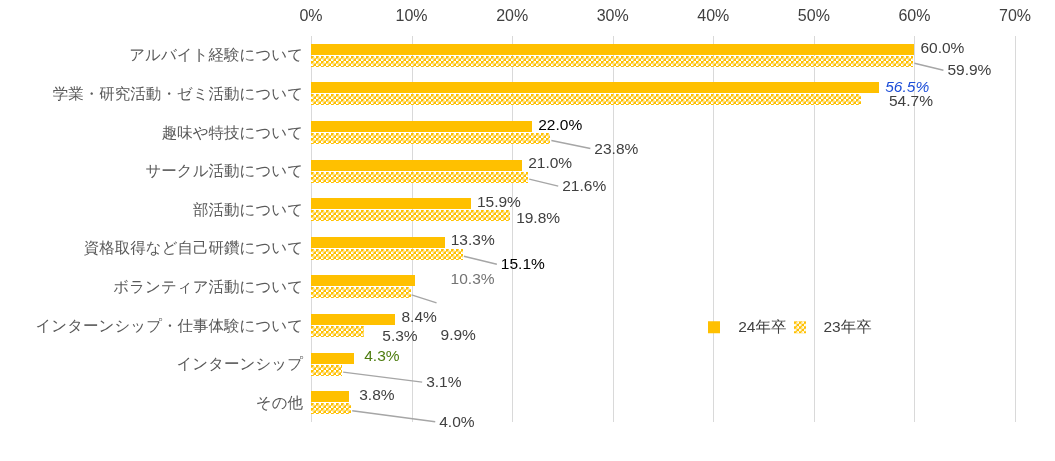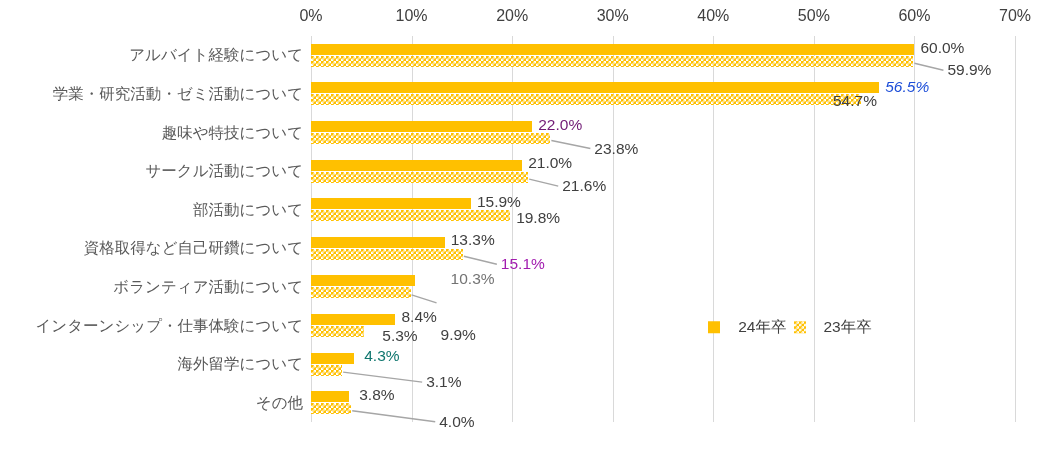--- a/index.html
+++ b/index.html
@@ -162,21 +162,21 @@
 
   <div class="cat-labels">
       <div class="cat-label" style="top: 19.3px; color: rgb(89, 89, 89);">アルバイト経験について</div>
       <div class="cat-label" style="top: 57.9px; color: rgb(89, 89, 89);">学業・研究活動・ゼミ活動について</div>
       <div class="cat-label" style="top: 96.5px; color: rgb(89, 89, 89);">趣味や特技について</div>
       <div class="cat-label" style="top: 135.1px; color: rgb(89, 89, 89);">サークル活動について</div>
       <div class="cat-label" style="top: 173.7px; color: rgb(89, 89, 89);">部活動について</div>
       <div class="cat-label" style="top: 212.3px; color: rgb(89, 89, 89);">資格取得など自己研鑽について</div>
       <div class="cat-label" style="top: 250.9px; color: rgb(89, 89, 89);">ボランティア活動について</div>
       <div class="cat-label" style="top: 289.5px; color: rgb(89, 89, 89);">インターンシップ・仕事体験について</div>
-      <div class="cat-label" style="top: 328.1px; color: rgb(89, 89, 89);">海外留学について</div>
+      <div class="cat-label" style="top: 328.1px; color: rgb(89, 89, 89);">インターンシップ</div>
       <div class="cat-label" style="top: 366.7px; color: rgb(89, 89, 89);">その他</div>
     </div>
 
   <div class="plot">
     <div class="grid-layer">
         <div class="gridline" style="left: 0px; background: rgb(217, 217, 217);"></div>
         <div class="gridline" style="left: 100.571px; background: rgb(217, 217, 217);"></div>
         <div class="gridline" style="left: 201.143px; background: rgb(217, 217, 217);"></div>
         <div class="gridline" style="left: 301.714px; background: rgb(217, 217, 217);"></div>
         <div class="gridline" style="left: 402.286px; background: rgb(217, 217, 217);"></div>
@@ -212,34 +212,34 @@
         <div class="bar patterned" style="top: 290px; width: 53.3029px;"></div>
         <div class="bar" style="top: 316.6px; width: 43.2457px;"></div>
         <div class="bar patterned" style="top: 328.6px; width: 31.1771px;"></div>
         <div class="bar" style="top: 355.2px; width: 38.2171px;"></div>
         <div class="bar patterned" style="top: 367.2px; width: 40.2286px;"></div>
       </div>
     <div class="labels-layer">
         <div class="data-label" style="left: 609.429px; top: 12.3px; color: rgb(64, 64, 64);">60.0%</div>
         <div class="data-label" style="left: 636.423px; top: 34.3px; color: rgb(64, 64, 64);">59.9%</div>
         <div class="data-label" style="left: 574.229px; top: 50.9px; color: #1d4ed8; font-style: italic;">56.5%</div>
-        <div class="data-label" style="left: 522px; top: 64.9px; color: rgb(64, 64, 64);">54.7%</div>
-        <div class="data-label" style="left: 227.257px; top: 88.5px; color: #701a75;">22.0%</div>
+        <div class="data-label" style="left: 578px; top: 64.9px; color: rgb(64, 64, 64);">54.7%</div>
+        <div class="data-label" style="left: 227.257px; top: 88.5px; color: #000000;">22.0%</div>
         <div class="data-label" style="left: 283.36px; top: 112.5px; color: rgb(64, 64, 64);">23.8%</div>
         <div class="data-label" style="left: 217.2px; top: 127.1px; color: rgb(64, 64, 64);">21.0%</div>
         <div class="data-label" style="left: 251.234px; top: 150.1px; color: rgb(64, 64, 64);">21.6%</div>
         <div class="data-label" style="left: 165.909px; top: 165.7px; color: rgb(64, 64, 64);">15.9%</div>
         <div class="data-label" style="left: 205.131px; top: 181.7px; color: rgb(64, 64, 64);">19.8%</div>
         <div class="data-label" style="left: 139.76px; top: 204.3px; color: rgb(64, 64, 64);">13.3%</div>
-        <div class="data-label" style="left: 189.863px; top: 228.3px; color: #a21caf; text-align: center;">15.1%</div>
+        <div class="data-label" style="left: 189.863px; top: 228.3px; color: #000000; text-align: center;">15.1%</div>
         <div class="data-label" style="left: 109.589px; top: 242.9px; color: #737373; margin-left: 30px;">10.3%</div>
         <div class="data-label" style="left: 129.566px; top: 266.9px; color: rgb(64, 64, 64); margin-top: 32px;">9.9%</div>
         <div class="data-label" style="left: 90.48px; top: 280.5px; color: rgb(64, 64, 64);">8.4%</div>
         <div class="data-label" style="left: 71.3029px; top: 299.5px; color: rgb(64, 64, 64);">5.3%</div>
-        <div class="data-label" style="left: 53.2457px; top: 320.1px; color: #0f766e;">4.3%</div>
+        <div class="data-label" style="left: 53.2457px; top: 320.1px; color: #4d7c0f;">4.3%</div>
         <div class="data-label" style="left: 115.177px; top: 346.1px; color: rgb(64, 64, 64);">3.1%</div>
         <div class="data-label" style="left: 48.2171px; top: 358.7px; color: rgb(64, 64, 64);">3.8%</div>
         <div class="data-label" style="left: 128.229px; top: 385.7px; color: rgb(64, 64, 64);">4.0%</div>
       </div>
 
     <div class="legend" id="legend" style="left: 397.257px; top: 290.9px; transform: translateY(-50%);">
         <div class="legend-item">
           <span class="legend-swatch"></span>
           <span class="legend-text">24年卒</span>
         </div>

